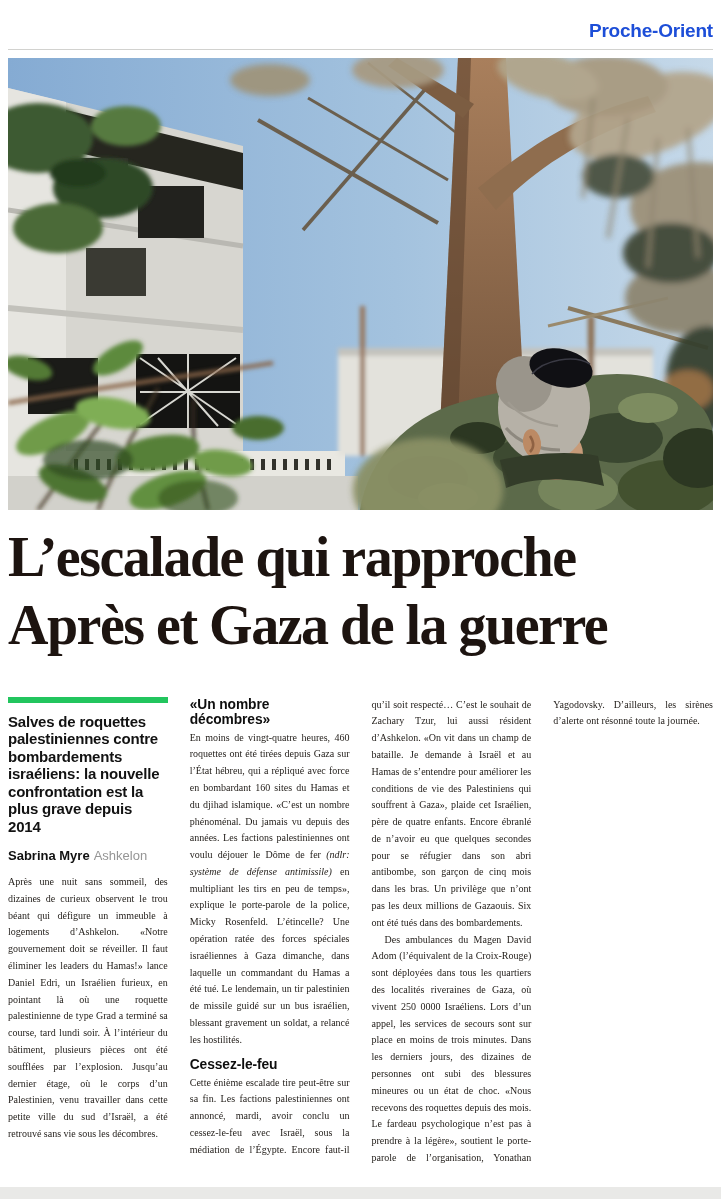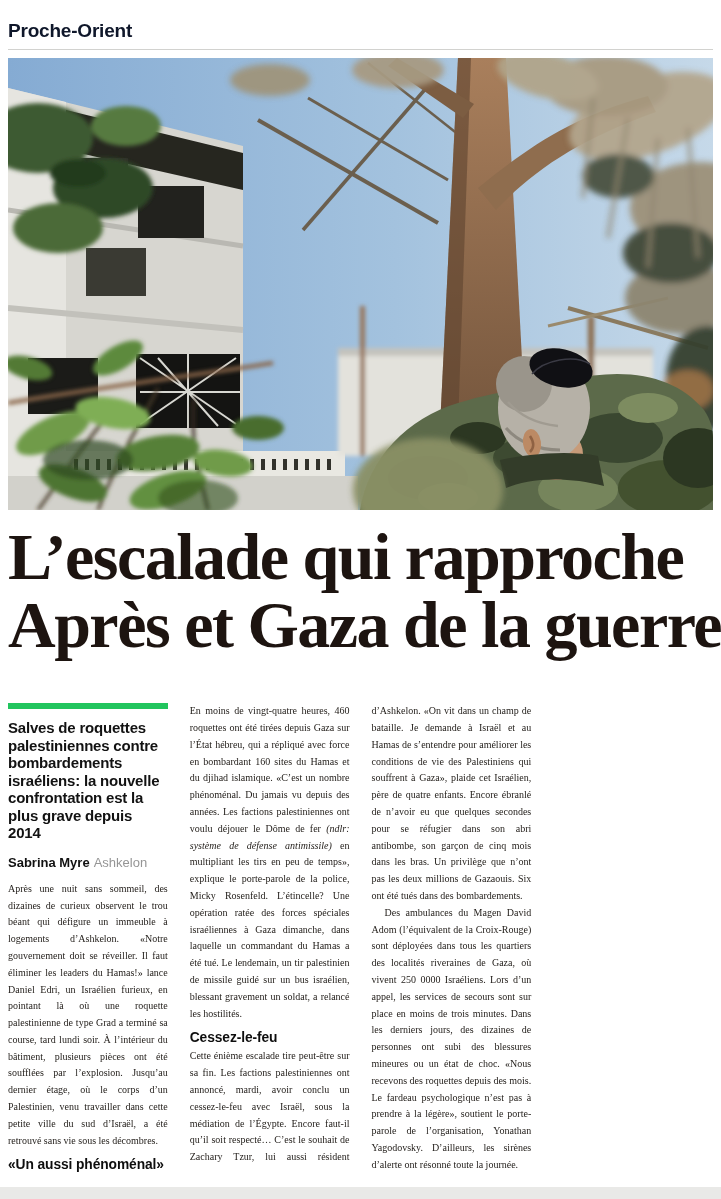--- a/index.html
+++ b/index.html
@@ -6,24 +6,25 @@
   body {
     width: 721px; height: 1199px;
     background: #ffffff;
     font-family: "Liberation Sans", sans-serif;
     overflow: hidden;
     position: relative;
   }
   .page { padding: 20px 8px 0 8px; }
 
   .kicker {
-    color: #0f172a;
+    color: #1d4ed8;
     font-weight: bold;
     font-size: 19px;
     letter-spacing: -0.2px;
+    text-align: right;
   }
   .kicker-rule {
     border: 0; border-top: 1px solid #d2d2cf;
     margin: 7px 0 0 0;
   }
 
   .photo {
     margin-top: 8px;
     width: 705px; height: 452px;
     overflow: hidden;
@@ -44,21 +45,21 @@
     color: #9b9b9b;
     letter-spacing: 0.6px;
     margin-left: 3px;
   }
 
   .headline {
     margin-top: 13px;
     font-family: "Liberation Serif", serif;
     font-weight: bold;
     color: #1d1410;
-    font-size: 66px;
+    font-size: 56px;
     line-height: 68px;
     letter-spacing: -1.5px;
   }
   .headline div { white-space: nowrap; }
 
   .article {
     margin-top: 26px;
     height: 474px;
     column-count: 4;
     column-gap: 22px;
@@ -285,21 +286,21 @@
   <h1 class="headline">
     <div>L’escalade qui rapproche</div>
     <div>Après et Gaza de la guerre</div>
   </h1>
 
   <div class="article">
     <p class="lede">Salves de roquettes palestiniennes contre bombardements israéliens: la nouvelle confrontation est la plus grave depuis 2014</p>
     <p class="byline"><span class="author">Sabrina Myre</span><span class="location">Ashkelon</span></p>
 
   <p class="para">Après une nuit sans sommeil, des dizaines de curieux observent le trou béant qui défigure un immeuble à logements d’Ashkelon. «Notre gouvernement doit se réveiller. Il faut éliminer les leaders du Hamas!» lance Daniel Edri, un Israélien furieux, en pointant là où une roquette palestinienne de type Grad a terminé sa course, tard lundi soir. À l’intérieur du bâtiment, plusieurs pièces ont été soufflées par l’explosion. Jusqu’au dernier étage, où le corps d’un Palestinien, venu travailler dans cette petite ville du sud d’Israël, a été retrouvé sans vie sous les décombres.</p>
-      <h3 class="subhead">«Un aussi phénoménal»</h3>
+      <h3 class="subhead">«Un nombre décombres»</h3>
       <p class="para">En moins de vingt-quatre heures, 460 roquettes ont été tirées depuis Gaza sur l’État hébreu, qui a répliqué avec force en bombardant 160 sites du Hamas et du djihad islamique. «C’est un nombre phénoménal. Du jamais vu depuis des années. Les factions palestiniennes ont voulu déjouer le Dôme de fer <em>(ndlr: système de défense antimissile)</em> en multipliant les tirs en peu de temps», explique le porte-parole de la police, Micky Rosenfeld. L’étincelle? Une opération ratée des forces spéciales israéliennes à Gaza dimanche, dans laquelle un commandant du Hamas a été tué. Le lendemain, un tir palestinien de missile guidé sur un bus israélien, blessant gravement un soldat, a relancé les hostilités.</p>
       <h3 class="subhead">Cessez-le-feu</h3>
       <p class="para">Cette énième escalade tire peut-être sur sa fin. Les factions palestiniennes ont annoncé, mardi, avoir conclu un cessez-le-feu avec Israël, sous la médiation de l’Égypte. Encore faut-il qu’il soit respecté… C’est le souhait de Zachary Tzur, lui aussi résident d’Ashkelon. «On vit dans un champ de bataille. Je demande à Israël et au Hamas de s’entendre pour améliorer les conditions de vie des Palestiniens qui souffrent à Gaza», plaide cet Israélien, père de quatre enfants. Encore ébranlé de n’avoir eu que quelques secondes pour se réfugier dans son abri antibombe, son garçon de cinq mois dans les bras. Un privilège que n’ont pas les deux millions de Gazaouis. Six ont été tués dans des bombardements.</p>
       <p class="para indent">Des ambulances du Magen David Adom (l’équivalent de la Croix-Rouge) sont déployées dans tous les quartiers des localités riveraines de Gaza, où vivent 250 0000 Israéliens. Lors d’un appel, les services de secours sont sur place en moins de trois minutes. Dans les derniers jours, des dizaines de personnes ont subi des blessures mineures ou un état de choc. «Nous recevons des roquettes depuis des mois. Le fardeau psychologique n’est pas à prendre à la légère», soutient le porte-parole de l’organisation, Yonathan Yagodovsky. D’ailleurs, les sirènes d’alerte ont résonné toute la journée.</p>
     </div>
 
 </div>
 
 <div class="bottom-strip"></div>
 

